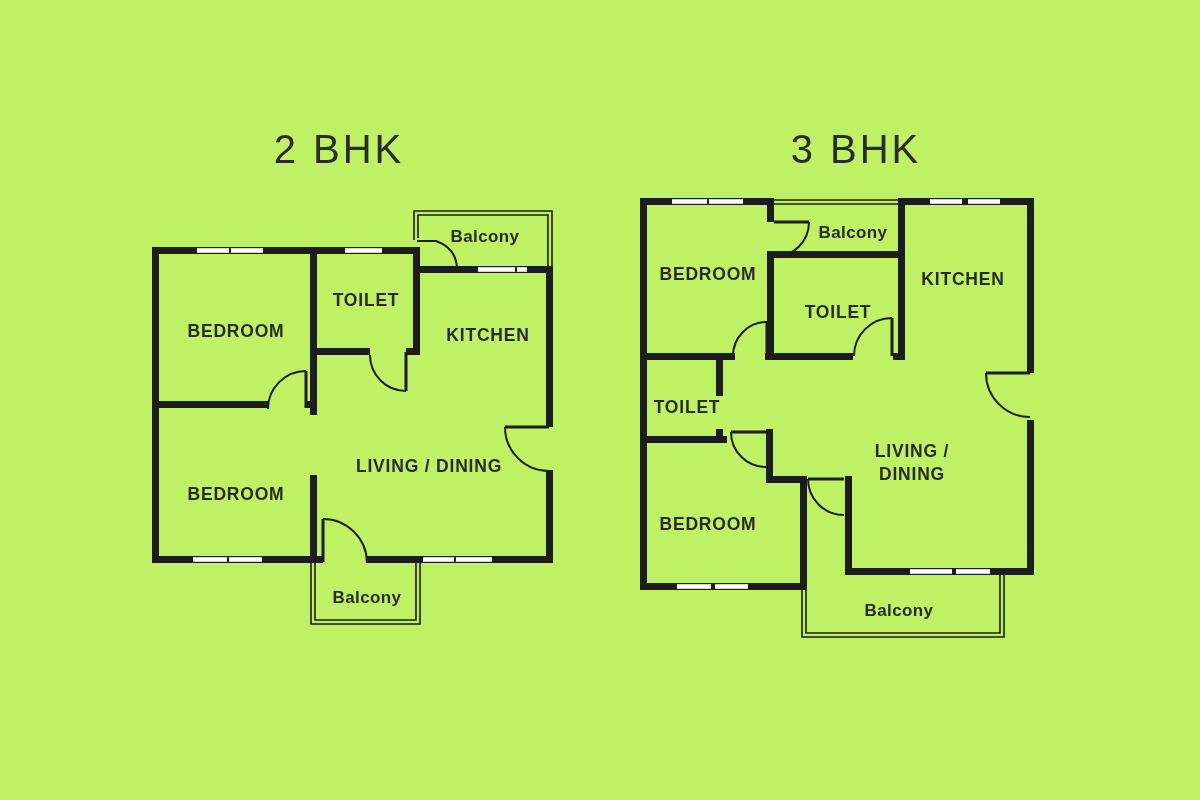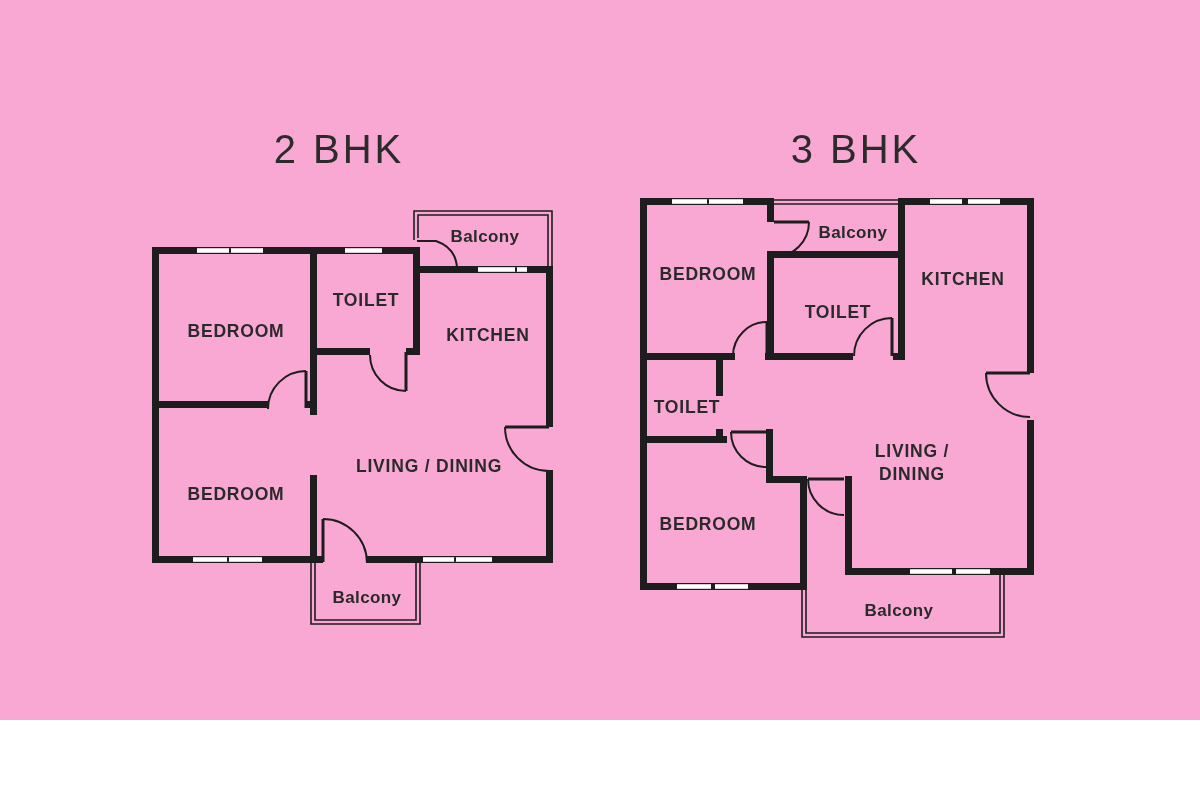--- a/index.html
+++ b/index.html
@@ -1,16 +1,16 @@
 <!DOCTYPE html>
 <html><head>
 <meta charset="utf-8">
 <style>
   html,body{margin:0;padding:0;background:#ffffff;}
-  .stage{position:relative;width:1200px;height:720px;background:#f9a8d4;overflow:hidden;}
+  .stage{position:relative;width:1200px;height:800px;background:#bef264;overflow:hidden;}
   svg{display:block;}
   .plan-title{font-family:"Liberation Sans",sans-serif;font-size:40px;font-weight:500;
               letter-spacing:3px;fill:#2b2b2b;}
   .room-label{font-family:"Liberation Sans",sans-serif;font-size:17.5px;font-weight:600;
               letter-spacing:0.8px;fill:#2a2a2a;}
   .balcony-label{font-family:"Liberation Sans",sans-serif;font-size:17px;font-weight:600;
               letter-spacing:0.4px;fill:#2a2a2a;}
   .wall{fill:#1d1d1d;}
   .thin{stroke:#1d1d1d;stroke-width:1.6;fill:none;}
   .arc{stroke:#1d1d1d;stroke-width:2;fill:none;}

